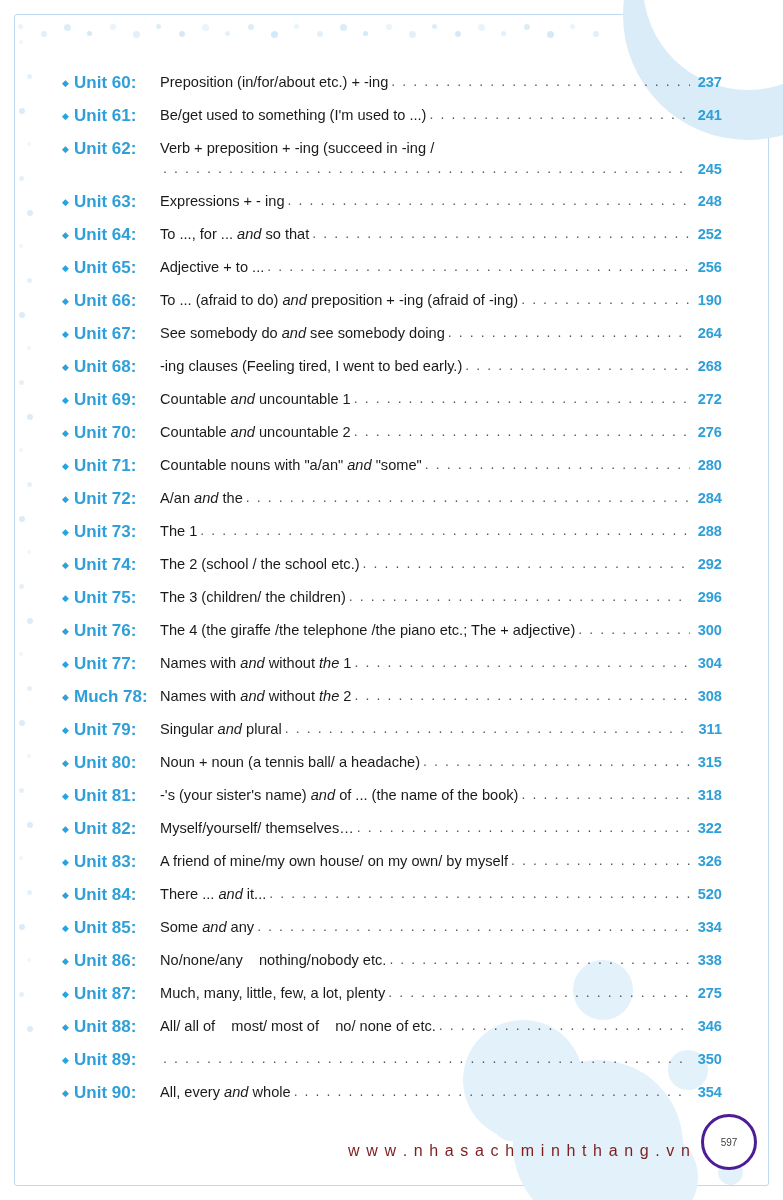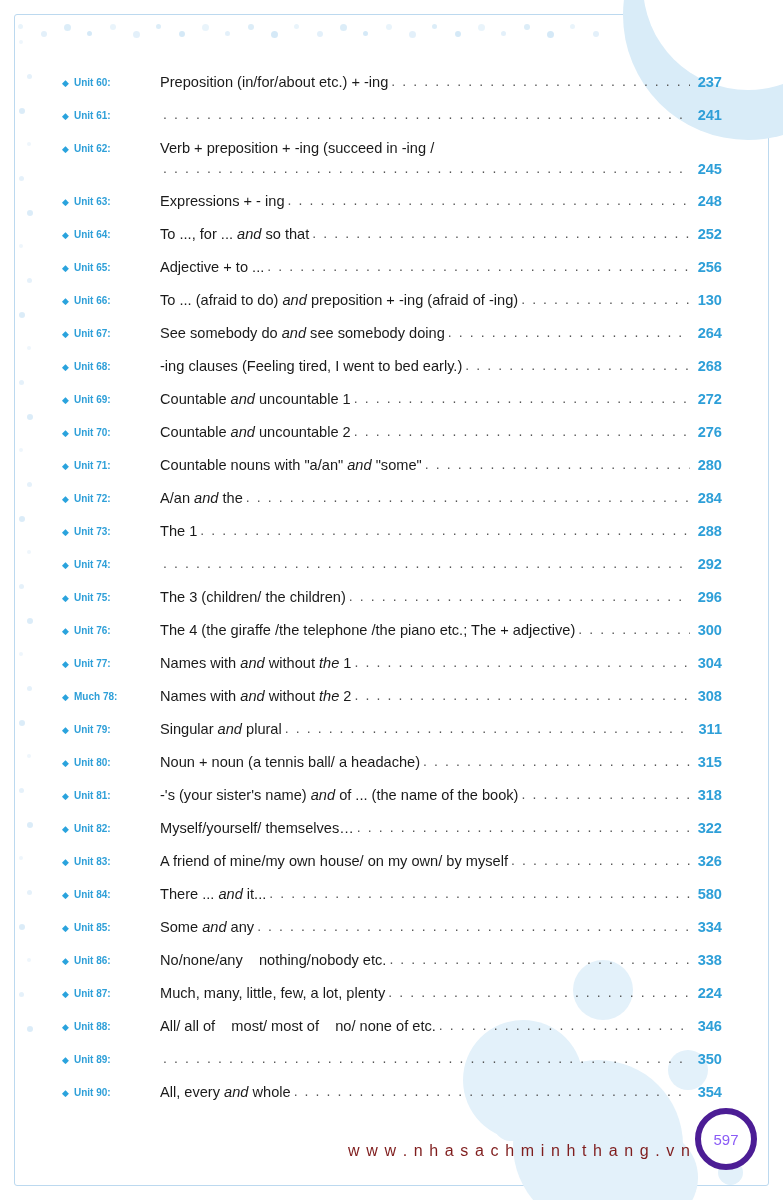--- a/index.html
+++ b/index.html
@@ -101,21 +101,21 @@
     flex: 0 0 12px;
     color: #2aa3dd;
     font-size: 9px;
     line-height: 22px;
     text-align: left;
   }
   .unit-label {
     flex: 0 0 86px;
     color: #2e9fd8;
     font-weight: bold;
-    font-size: 10px;
+    font-size: 17px;
     line-height: 21px;
     white-space: nowrap;
   }
   .entry {
     flex: 1 1 auto;
     position: relative;
     min-width: 0;
   }
   .entry-line {
     display: flex;
@@ -168,23 +168,23 @@
     letter-spacing: 1.1px;
   }
   .folio {
     position: absolute;
     right: 26px;
     bottom: 2px;
     width: 50px;
     height: 50px;
     border-radius: 50%;
     background: #ffffff;
-    border: 6px solid #4c1d95;
-    color: #8b5cf6;
-    font-size: 15px;
+    border: 3px solid #4c1d95;
+    color: #404040;
+    font-size: 10px;
     display: flex;
     align-items: center;
     justify-content: center;
   }
 </style>
 </head>
 <body>
 
 <div class="page-frame"></div>
 <div class="corner-swoosh"></div>
@@ -269,20 +269,21 @@
           <span class="leader">. . . . . . . . . . . . . . . . . . . . . . . . . . . . . . . . . . . . . . . . . . . . . . . . . . . . . . . . . . . . . . . . . . . . . . . . . . . . . . . . . . . . . . . . . . . . . . . . . . .</span>
           <span class="page-num">237</span>
         </span>
       </span>
     </div>
     <div class="toc-row">
       <span class="bullet">◆</span>
       <span class="unit-label">Unit 61:</span>
       <span class="entry">
         <span class="entry-line">
+          <span class="entry-text">Be/get used to something (I'm used to ...)</span>
           <span class="leader">. . . . . . . . . . . . . . . . . . . . . . . . . . . . . . . . . . . . . . . . . . . . . . . . . . . . . . . . . . . . . . . . . . . . . . . . . . . . . . . . . . . . . . . . . . . . . . . . . . .</span>
           <span class="page-num">241</span>
         </span>
       </span>
     </div>
     <div class="toc-row">
       <span class="bullet">◆</span>
       <span class="unit-label">Unit 62:</span>
       <span class="entry">
         <span class="entry-line">
@@ -327,21 +328,21 @@
         </span>
       </span>
     </div>
     <div class="toc-row">
       <span class="bullet">◆</span>
       <span class="unit-label">Unit 66:</span>
       <span class="entry">
         <span class="entry-line">
           <span class="entry-text">To ... (afraid to do) <em>and</em> preposition + -ing (afraid of -ing)</span>
           <span class="leader">. . . . . . . . . . . . . . . . . . . . . . . . . . . . . . . . . . . . . . . . . . . . . . . . . . . . . . . . . . . . . . . . . . . . . . . . . . . . . . . . . . . . . . . . . . . . . . . . . . .</span>
-          <span class="page-num">130</span>
+          <span class="page-num">190</span>
         </span>
       </span>
     </div>
     <div class="toc-row">
       <span class="bullet">◆</span>
       <span class="unit-label">Unit 67:</span>
       <span class="entry">
         <span class="entry-line">
           <span class="entry-text">See somebody do <em>and</em> see somebody doing</span>
           <span class="leader">. . . . . . . . . . . . . . . . . . . . . . . . . . . . . . . . . . . . . . . . . . . . . . . . . . . . . . . . . . . . . . . . . . . . . . . . . . . . . . . . . . . . . . . . . . . . . . . . . . .</span>
@@ -413,20 +414,21 @@
           <span class="leader">. . . . . . . . . . . . . . . . . . . . . . . . . . . . . . . . . . . . . . . . . . . . . . . . . . . . . . . . . . . . . . . . . . . . . . . . . . . . . . . . . . . . . . . . . . . . . . . . . . .</span>
           <span class="page-num">288</span>
         </span>
       </span>
     </div>
     <div class="toc-row">
       <span class="bullet">◆</span>
       <span class="unit-label">Unit 74:</span>
       <span class="entry">
         <span class="entry-line">
+          <span class="entry-text">The 2 (school / the school etc.)</span>
           <span class="leader">. . . . . . . . . . . . . . . . . . . . . . . . . . . . . . . . . . . . . . . . . . . . . . . . . . . . . . . . . . . . . . . . . . . . . . . . . . . . . . . . . . . . . . . . . . . . . . . . . . .</span>
           <span class="page-num">292</span>
         </span>
       </span>
     </div>
     <div class="toc-row">
       <span class="bullet">◆</span>
       <span class="unit-label">Unit 75:</span>
       <span class="entry">
         <span class="entry-line">
@@ -524,21 +526,21 @@
         </span>
       </span>
     </div>
     <div class="toc-row">
       <span class="bullet">◆</span>
       <span class="unit-label">Unit 84:</span>
       <span class="entry">
         <span class="entry-line">
           <span class="entry-text">There ... <em>and</em> it...</span>
           <span class="leader">. . . . . . . . . . . . . . . . . . . . . . . . . . . . . . . . . . . . . . . . . . . . . . . . . . . . . . . . . . . . . . . . . . . . . . . . . . . . . . . . . . . . . . . . . . . . . . . . . . .</span>
-          <span class="page-num">580</span>
+          <span class="page-num">520</span>
         </span>
       </span>
     </div>
     <div class="toc-row">
       <span class="bullet">◆</span>
       <span class="unit-label">Unit 85:</span>
       <span class="entry">
         <span class="entry-line">
           <span class="entry-text">Some <em>and</em> any</span>
           <span class="leader">. . . . . . . . . . . . . . . . . . . . . . . . . . . . . . . . . . . . . . . . . . . . . . . . . . . . . . . . . . . . . . . . . . . . . . . . . . . . . . . . . . . . . . . . . . . . . . . . . . .</span>
@@ -557,21 +559,21 @@
         </span>
       </span>
     </div>
     <div class="toc-row">
       <span class="bullet">◆</span>
       <span class="unit-label">Unit 87:</span>
       <span class="entry">
         <span class="entry-line">
           <span class="entry-text">Much, many, little, few, a lot, plenty</span>
           <span class="leader">. . . . . . . . . . . . . . . . . . . . . . . . . . . . . . . . . . . . . . . . . . . . . . . . . . . . . . . . . . . . . . . . . . . . . . . . . . . . . . . . . . . . . . . . . . . . . . . . . . .</span>
-          <span class="page-num">224</span>
+          <span class="page-num">275</span>
         </span>
       </span>
     </div>
     <div class="toc-row">
       <span class="bullet">◆</span>
       <span class="unit-label">Unit 88:</span>
       <span class="entry">
         <span class="entry-line">
           <span class="entry-text">All/ all of    most/ most of    no/ none of etc.</span>
           <span class="leader">. . . . . . . . . . . . . . . . . . . . . . . . . . . . . . . . . . . . . . . . . . . . . . . . . . . . . . . . . . . . . . . . . . . . . . . . . . . . . . . . . . . . . . . . . . . . . . . . . . .</span>

